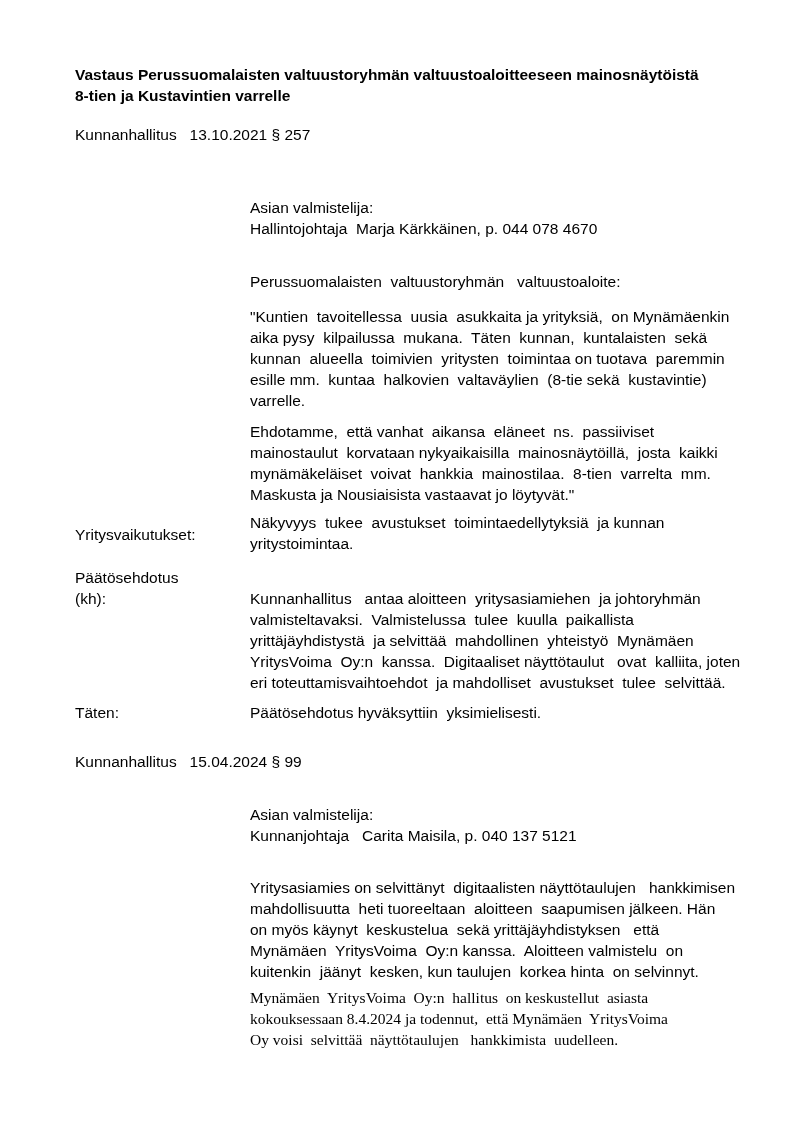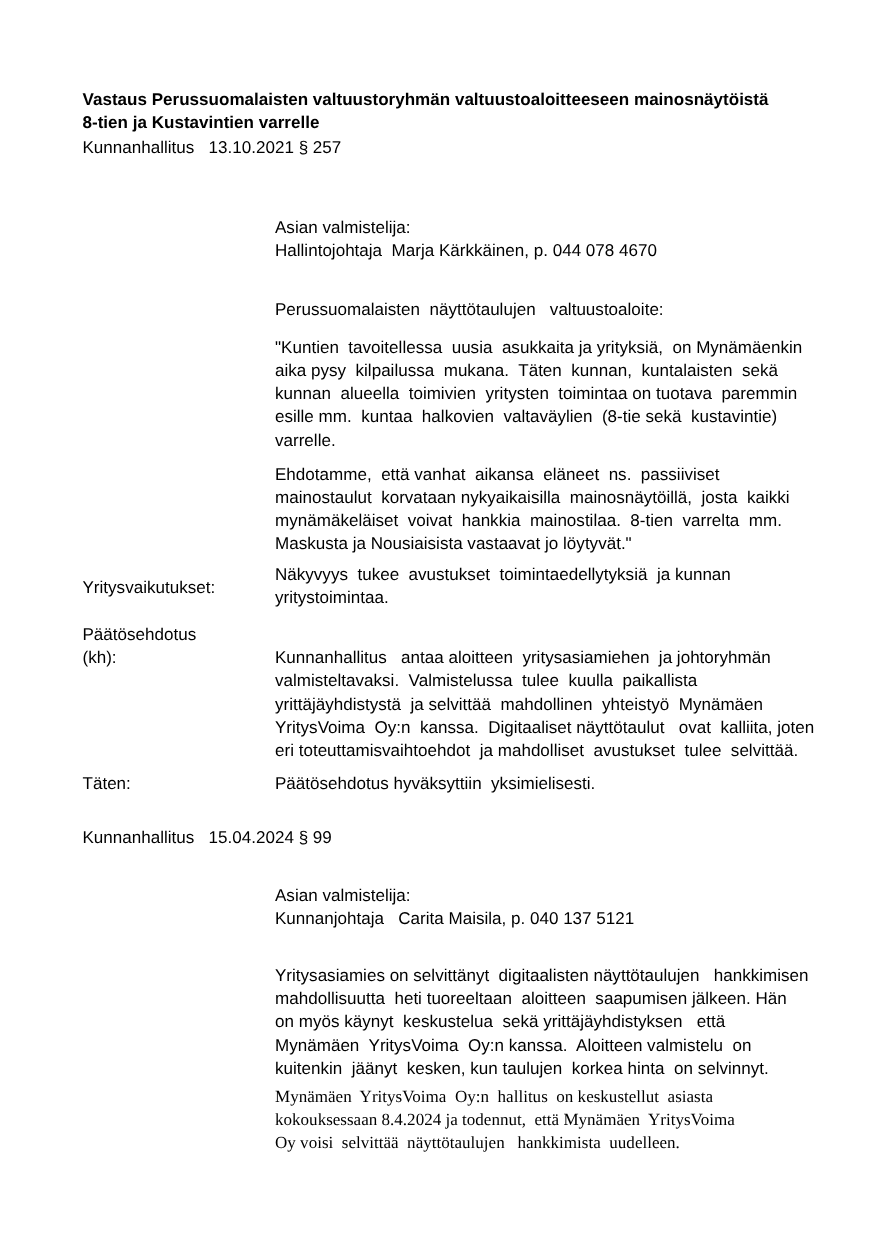--- a/index.html
+++ b/index.html
@@ -33,29 +33,29 @@
   .body-col {
     left: 250px;
     width: 520px;
   }
 </style>
 </head>
 <body>
 
 <div class="page">
 
-  <div class="blk title" style="top:80px; left:75px;">Vastaus Perussuomalaisten valtuustoryhmän valtuustoaloitteeseen mainosnäytöistä
+  <div class="blk title" style="top:64px; left:75px;">Vastaus Perussuomalaisten valtuustoryhmän valtuustoaloitteeseen mainosnäytöistä
 8-tien ja Kustavintien varrelle</div>
 
   <div class="blk" style="top:124px; left:75px;">Kunnanhallitus   13.10.2021 § 257</div>
 
   <div class="blk body-col" style="top:197px;">Asian valmistelija:
 Hallintojohtaja  Marja Kärkkäinen, p. 044 078 4670</div>
 
-  <div class="blk body-col" style="top:271px;">Perussuomalaisten  näyttötaulujen   valtuustoaloite:</div>
+  <div class="blk body-col" style="top:271px;">Perussuomalaisten  valtuustoryhmän   valtuustoaloite:</div>
 
   <div class="blk body-col" style="top:306px;">"Kuntien  tavoitellessa  uusia  asukkaita ja yrityksiä,  on Mynämäenkin
 aika pysy  kilpailussa  mukana.  Täten  kunnan,  kuntalaisten  sekä
 kunnan  alueella  toimivien  yritysten  toimintaa on tuotava  paremmin
 esille mm.  kuntaa  halkovien  valtaväylien  (8-tie sekä  kustavintie)
 varrelle.</div>
 
   <div class="blk body-col" style="top:421px;">Ehdotamme,  että vanhat  aikansa  eläneet  ns.  passiiviset
 mainostaulut  korvataan nykyaikaisilla  mainosnäytöillä,  josta  kaikki
 mynämäkeläiset  voivat  hankkia  mainostilaa.  8-tien  varrelta  mm.

